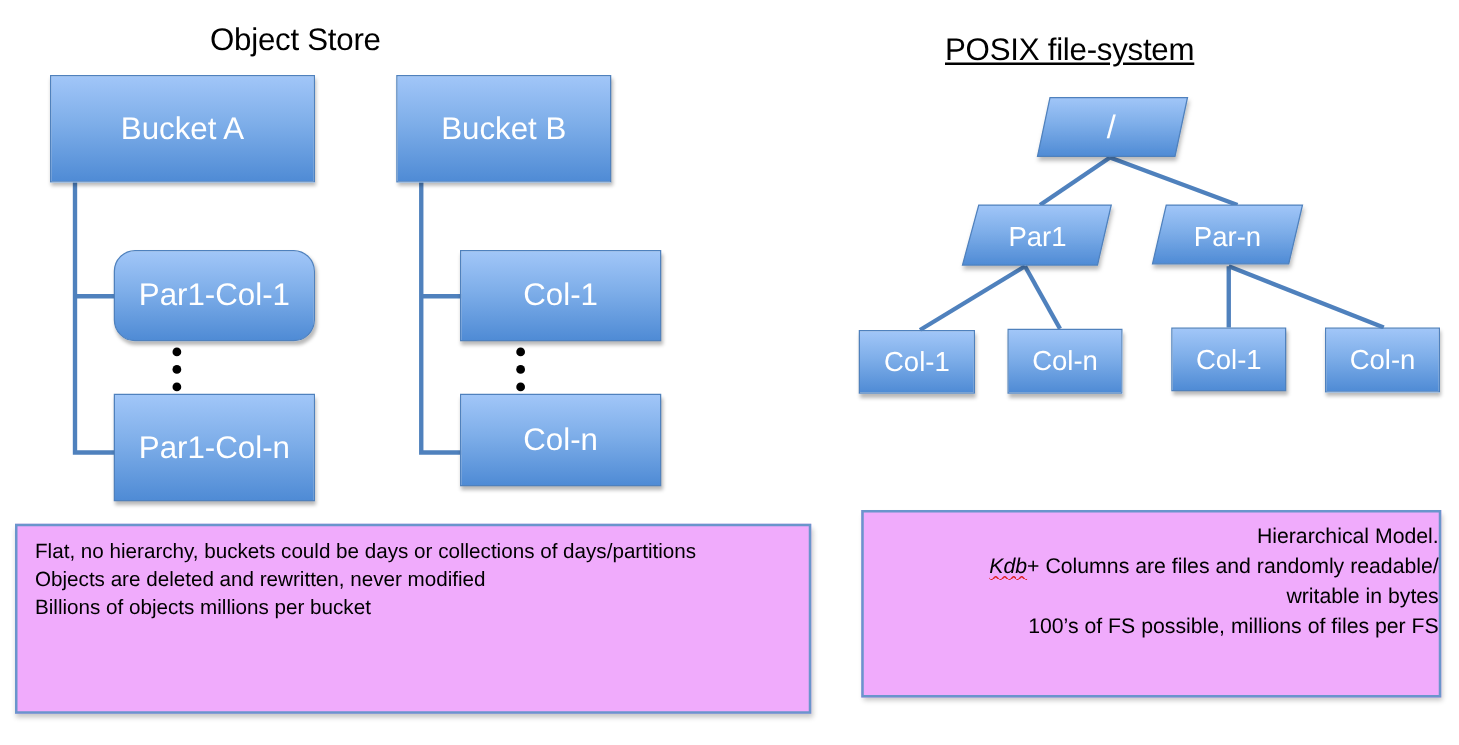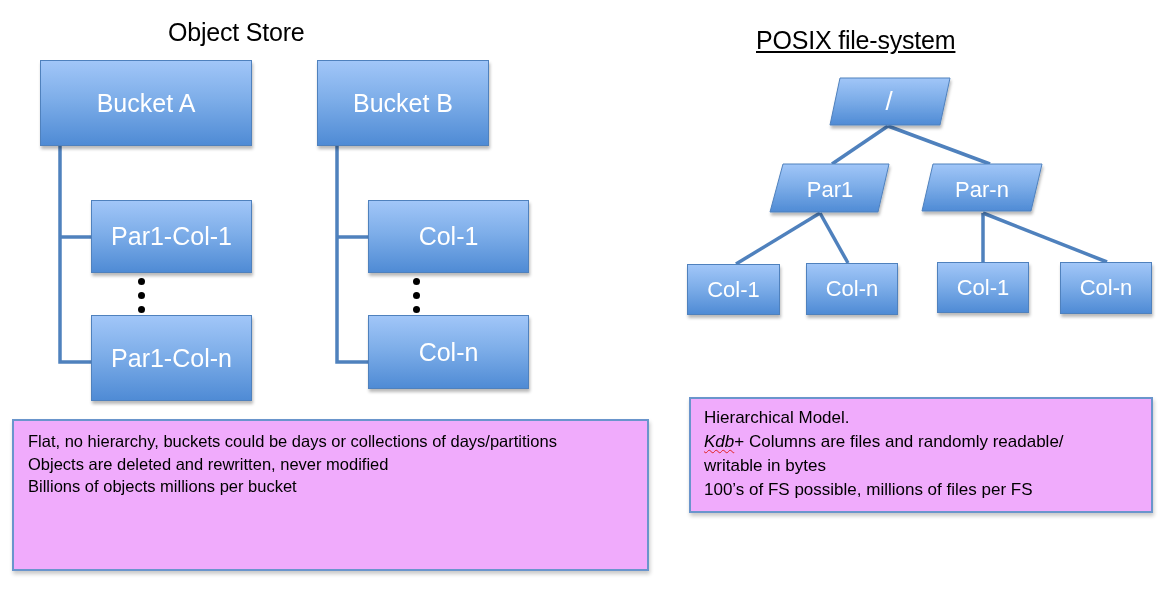--- a/index.html
+++ b/index.html
@@ -62,21 +62,21 @@
       box-shadow: 1px 3px 4px rgba(0,0,0,0.22);
       color: #000;
       font-size: 16.5px;
     }
     .textbox .line {
       white-space: nowrap;
       display: block;
     }
     #textbox-left { left: 12px; top: 419px; width: 637px; height: 152px; padding: 9px 0 0 14px; }
     #textbox-left .line { line-height: 22.5px; }
-    #textbox-right { left: 689px; top: 397px; width: 464px; height: 116px; padding: 7px 0 0 13px; font-size: 17px; }
+    #textbox-right { left: 689px; top: 408px; width: 464px; height: 150px; padding: 7px 0 0 13px; font-size: 17px; text-align: right; }
     #textbox-right .line { line-height: 24px; }
     .squiggle {
       text-decoration: underline wavy #e02020;
       text-decoration-thickness: 1px;
       text-underline-offset: 2px;
       font-style: italic;
     }
   </style>
 </head>
 <body>
@@ -128,21 +128,21 @@
   </g>
 </svg>
 
 <div class="box big" style="left:40px; top:60px; width:212px; height:86px;">
   <span>Bucket A</span>
 </div>
 <div class="box big" style="left:317px; top:60px; width:172px; height:86px;">
   <span>Bucket B</span>
 </div>
 
-<div class="box mid" style="left:91px; top:200px; width:161px; height:73px;">
+<div class="box mid" style="left:91px; top:200px; width:161px; height:73px;border-radius:17px;">
   <span>Par1-Col-1</span>
 </div>
 <div class="box mid" style="left:91px; top:315px; width:161px; height:86px;">
   <span>Par1-Col-n</span>
 </div>
 <div class="box mid" style="left:368px; top:200px; width:161px; height:73px;">
   <span>Col-1</span>
 </div>
 <div class="box mid" style="left:368px; top:315px; width:161px; height:74px;">
   <span>Col-n</span>

